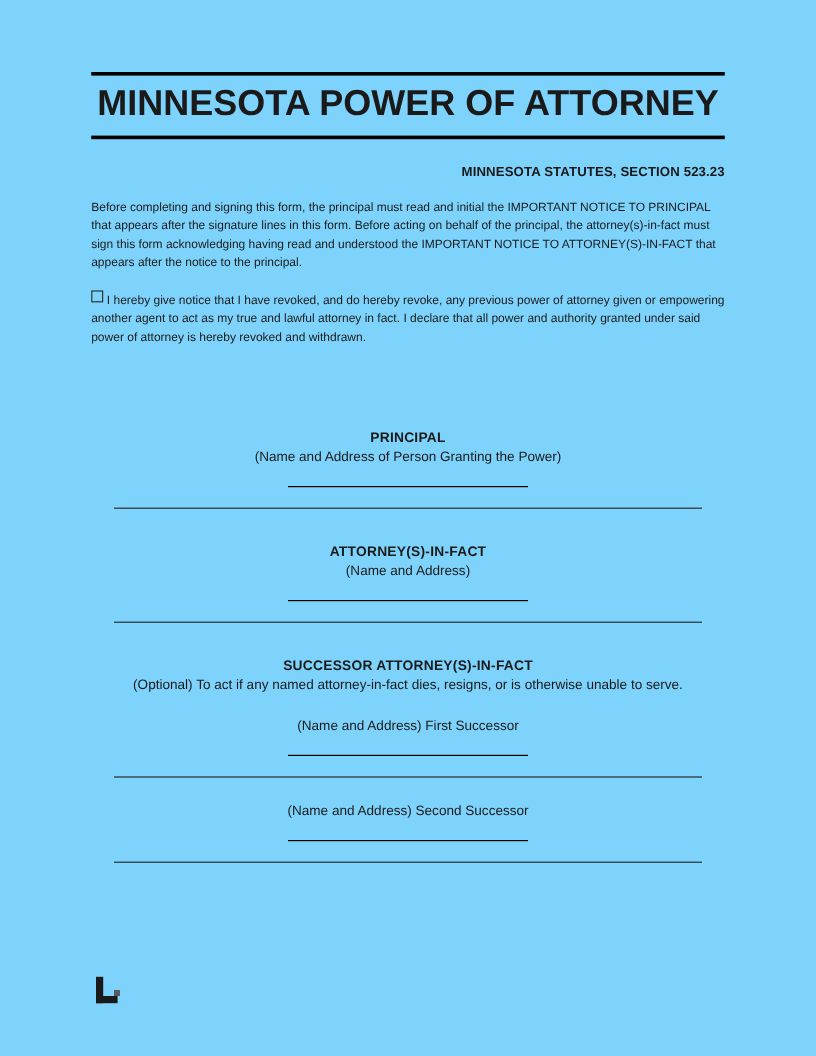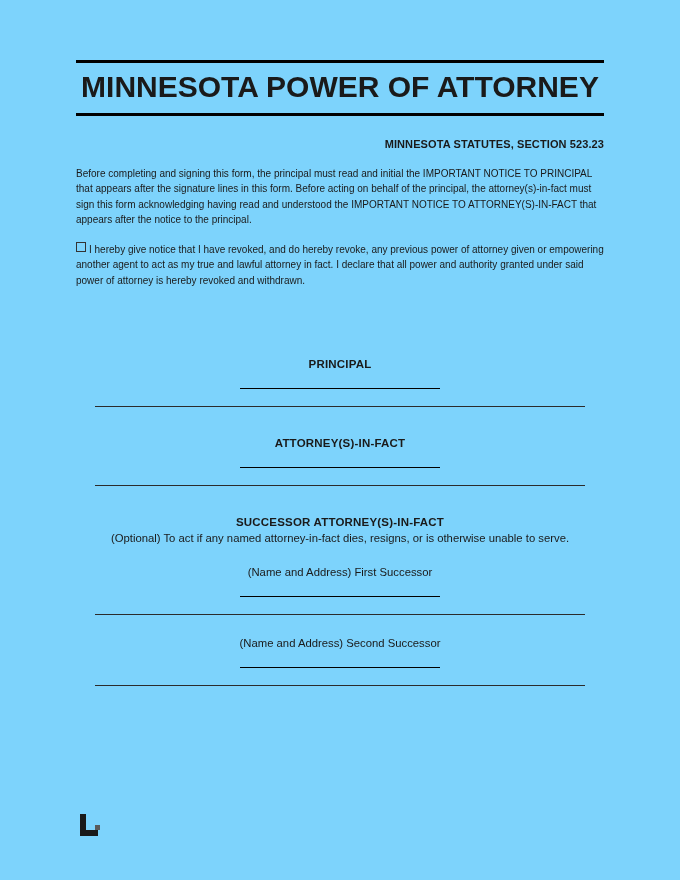--- a/index.html
+++ b/index.html
@@ -149,26 +149,28 @@
 
     <p class="body-text">Before completing and signing this form, the principal must read and initial the IMPORTANT NOTICE TO PRINCIPAL that appears after the signature lines in this form. Before acting on behalf of the principal, the attorney(s)-in-fact must sign this form acknowledging having read and understood the IMPORTANT NOTICE TO ATTORNEY(S)-IN-FACT that appears after the notice to the principal.</p>
 
 
     <p class="body-text tight"><span class="checkbox-glyph"></span><span>I hereby give notice that I have revoked, and do hereby revoke, any previous power of attorney given or empowering another agent to act as my true and lawful attorney in fact. I declare that all power and authority granted under said power of attorney is hereby revoked and withdrawn.</span></p>
 
     <div class="spacer-40"></div>
 
     <div class="section">
       <div class="section-heading">PRINCIPAL</div>
+      <div class="section-sub">(Name and Address of Person Granting the Power)</div>
       <div class="rule-short"></div>
       <div class="rule-long thin"></div>
     </div>
 
     <div class="section">
       <div class="section-heading">ATTORNEY(S)-IN-FACT</div>
+      <div class="section-sub">(Name and Address)</div>
       <div class="rule-short"></div>
       <div class="rule-long thin"></div>
     </div>
 
     <div class="section">
       <div class="section-heading">SUCCESSOR ATTORNEY(S)-IN-FACT</div>
       <div class="section-sub">(Optional) To act if any named attorney-in-fact dies, resigns, or is otherwise unable to serve.</div>
 
       <div class="sub-line">(Name and Address) First Successor</div>
       <div class="rule-short"></div>

